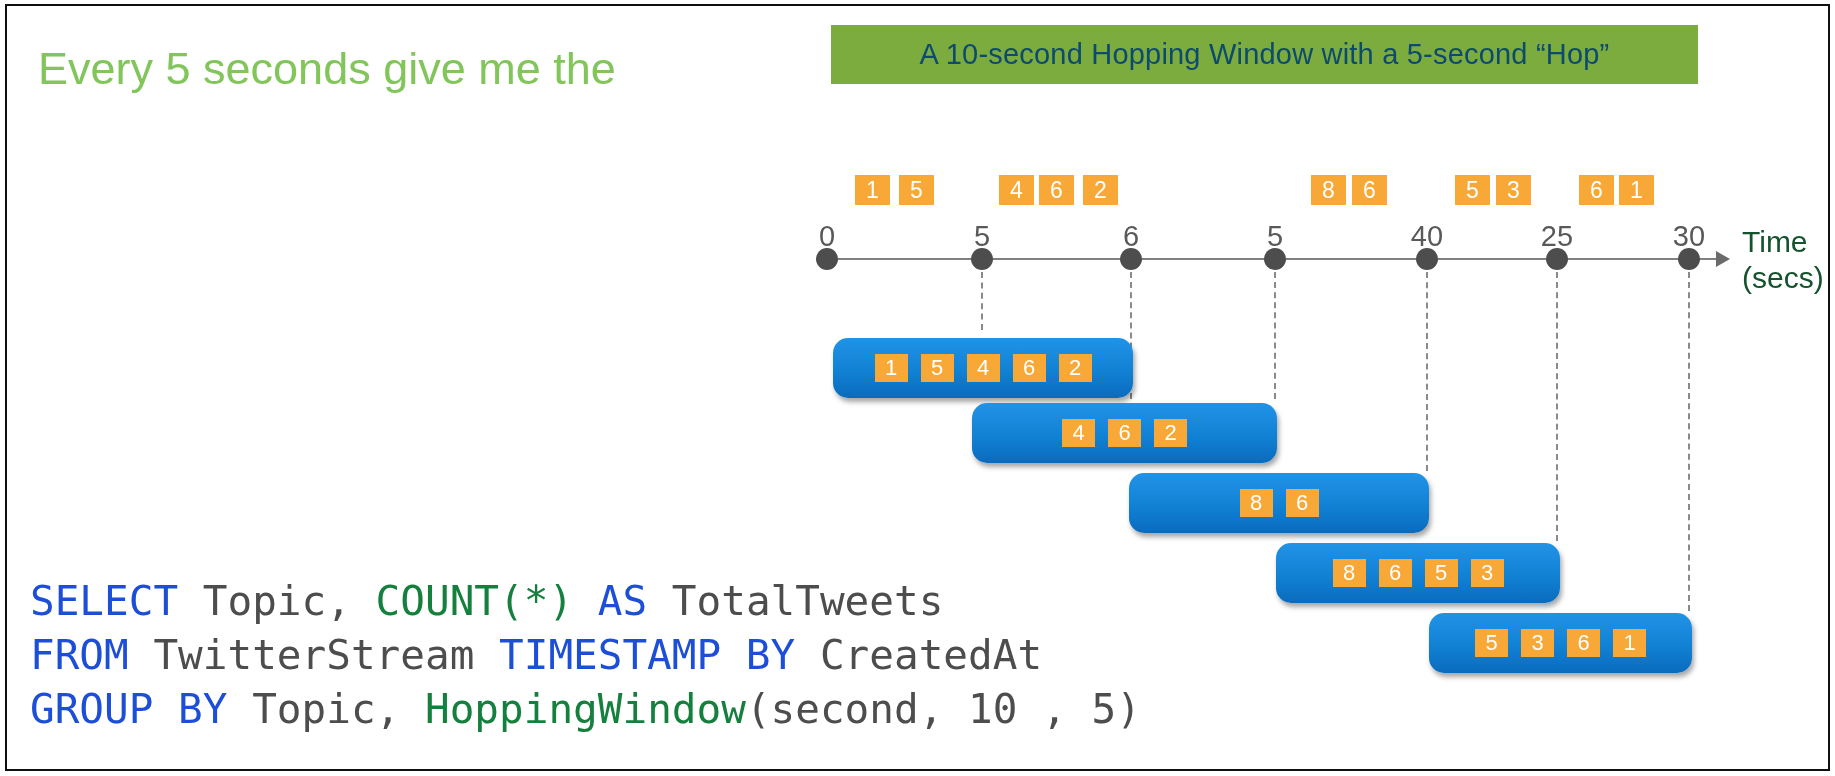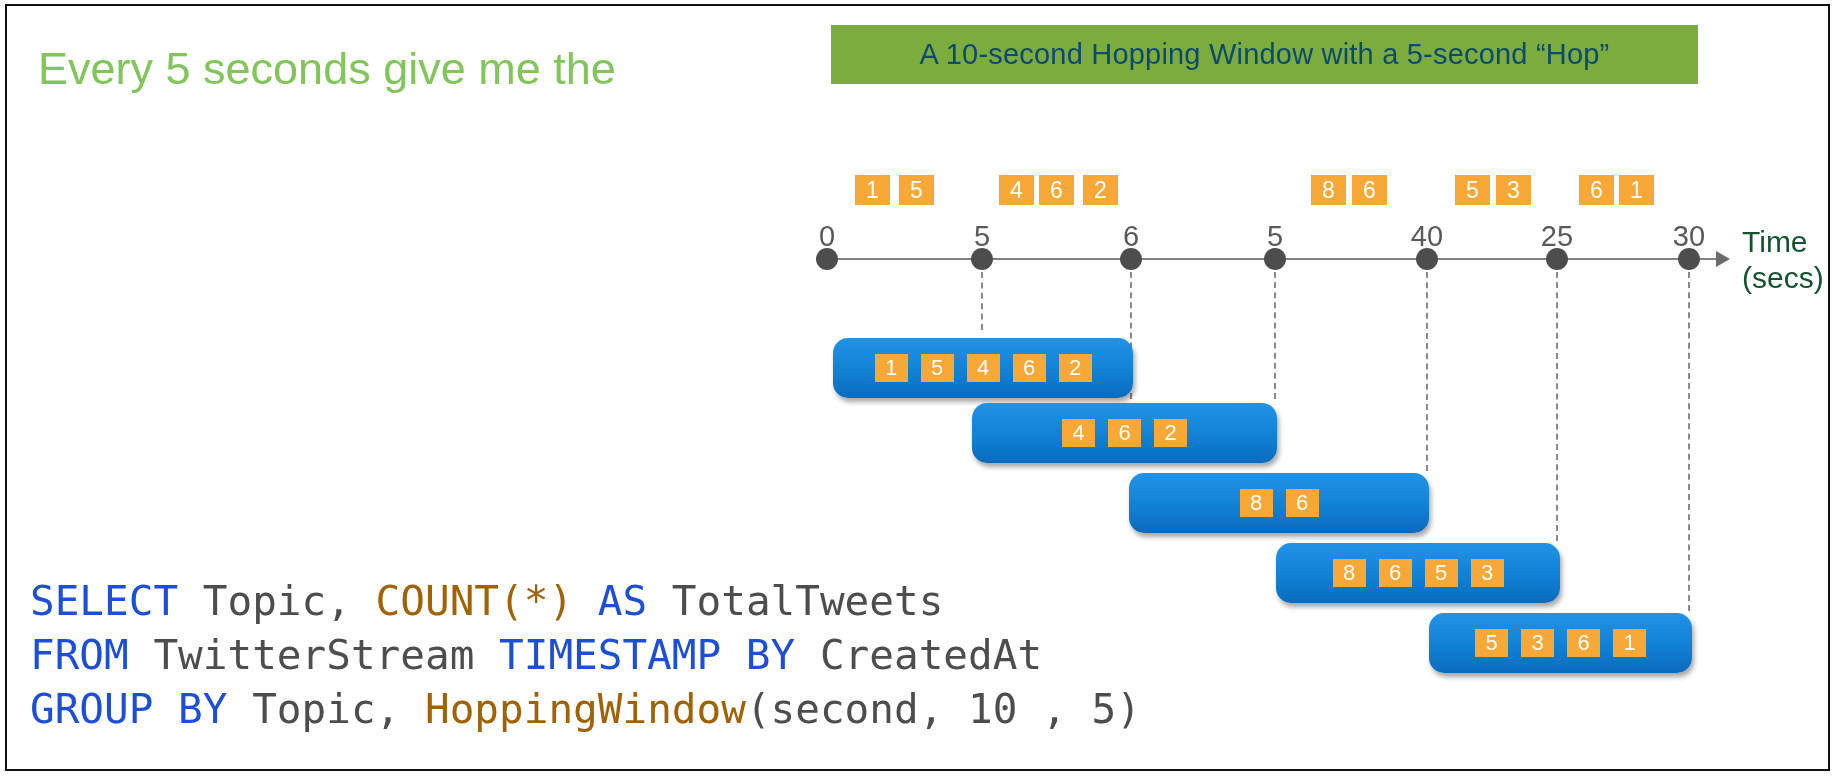--- a/index.html
+++ b/index.html
@@ -32,21 +32,21 @@
     background:linear-gradient(180deg,#2193E6 0%,#1181D4 55%,#0A6BBD 100%);
     box-shadow:2px 4px 5px rgba(0,0,0,0.35);
     display:flex;align-items:center;justify-content:center;gap:13px;
   }
   .win-chip{
     width:33px;height:28px;background:#F8A837;color:#fff;font-size:22px;
     display:flex;align-items:center;justify-content:center;flex:0 0 auto;
   }
   .sql{position:absolute;left:30px;top:574px;font-family:"DejaVu Sans Mono","Liberation Mono",monospace;font-size:41px;line-height:54px;white-space:pre;}
   .sql .kw{color:#1d4ed8;}
-  .sql .fn{color:#a16207;}
+  .sql .fn{color:#15803d;}
   .sql .pl{color:#4D4D4D;text-align:right;}
 </style>
 </head>
 <body>
 
 <div id="stage">
   <div id="frame"></div>
 
   <div class="headline" id="headline">
       <div>Every 5 seconds give me the</div>

